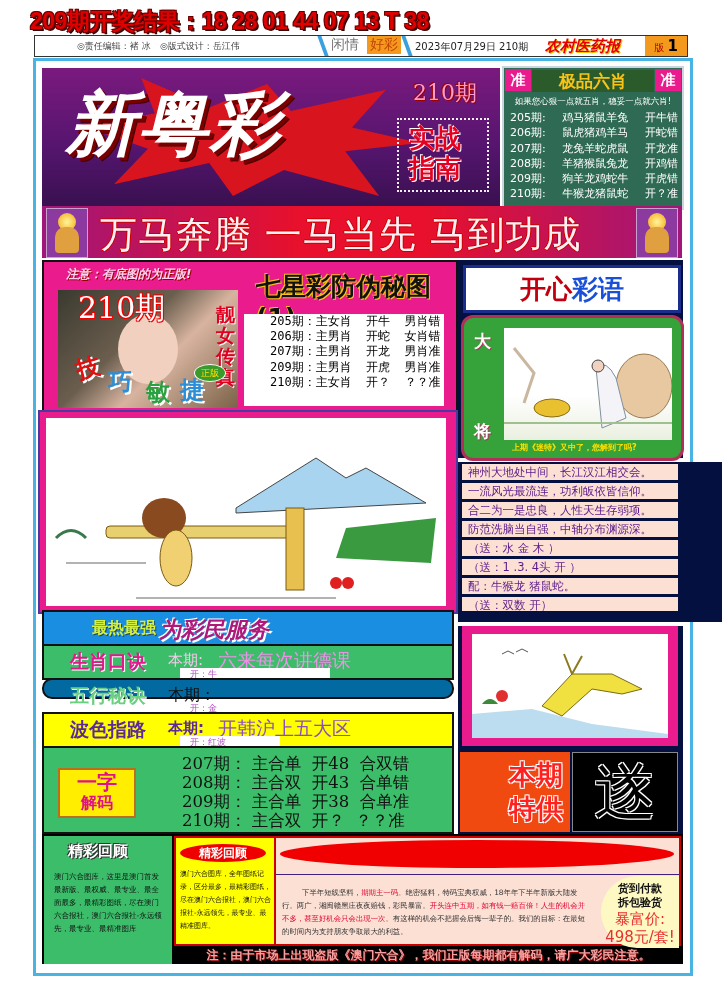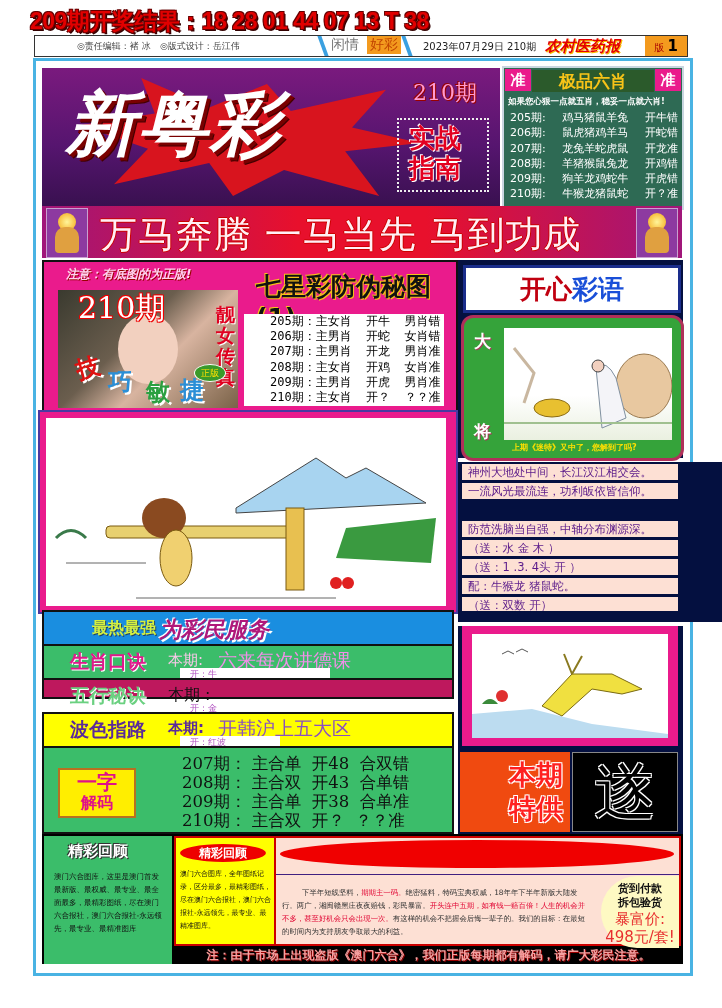--- a/index.html
+++ b/index.html
@@ -9,40 +9,40 @@
   #result{left:30px;top:6px;font-size:23px;font-weight:bold;color:#e10000;letter-spacing:-0.5px;
     text-shadow:1px 1px 0 #600,-1px -1px 0 #600,1px -1px 0 #600,-1px 1px 0 #600,2px 2px 0 #300;font-family:"Liberation Sans",sans-serif;}
   
   #hdr{left:34px;top:35px;width:652px;height:20px;border:1px solid #333;background:#fff;font-size:9px;color:#444;}
   #hdr .editor{position:absolute;left:42px;top:4px;}
   #hdr .designer{position:absolute;left:125px;top:4px;}
   #hdr .slogan{position:absolute;left:290px;top:0;height:20px;width:80px;font-size:14px;font-family:"DejaVu Serif",serif;}
   #hdr .slogan .s1{position:absolute;left:6px;top:0;color:#777;}
   #hdr .slogan .s2{position:absolute;left:42px;top:0;background:#f39a1e;color:#c24500;padding:0 3px;}
   #hdr .slash{position:absolute;top:0;width:4px;height:20px;background:#3aa0e0;transform:skewX(20deg);}
-  #hdr .date{position:absolute;left:388px;top:4px;font-size:10px;color:#222;}
+  #hdr .date{position:absolute;left:380px;top:4px;font-size:10px;color:#222;}
   #hdr .paper{position:absolute;left:510px;top:1px;font-size:15px;font-weight:bold;color:#e30000;font-style:italic;font-family:"DejaVu Serif",serif;text-shadow:1px 1px 0 #f7c000;}
   #hdr .ver{position:absolute;right:0;top:0;width:42px;height:20px;background:#f39a1e;font-size:10px;color:#a00;text-align:center;line-height:20px;}
   #hdr .ver b{font-size:15px;color:#000;}
   
   #frame{left:33px;top:58px;width:654px;height:912px;border:3px solid #49b3e3;background:#fff;}
   
   #banner{left:42px;top:68px;width:458px;height:140px;background:linear-gradient(180deg,#7a1a7e 0%,#56156f 55%,#38104f 100%);}
   #burst{left:80px;top:78px;width:340px;height:118px;background:#d8141e;
     clip-path:polygon(0 40%,22% 30%,18% 0,38% 25%,55% 5%,62% 28%,90% 10%,80% 42%,100% 55%,78% 62%,88% 100%,60% 78%,45% 100%,38% 72%,10% 90%,20% 60%);}
   #title{left:66px;top:78px;font-size:70px;font-weight:bold;color:#fff;font-style:italic;letter-spacing:2px;
     text-shadow:3px 3px 0 #7a0000,4px 4px 0 #400;font-family:"Liberation Sans",sans-serif;}
   #issue-tag{left:413px;top:78px;font-size:22px;color:#ff9ad0;font-family:"DejaVu Serif",serif;text-shadow:1px 1px 0 #900,-1px -1px 0 #900;}
   #guide{left:397px;top:118px;width:88px;height:70px;border:2px dotted #eee;}
   #guide span{position:absolute;left:10px;font-size:26px;font-weight:bold;color:#e30020;line-height:28px;text-shadow:1px 1px 0 #fff,-1px -1px 0 #fff;}
   
   #six{left:502px;top:66px;width:178px;height:140px;background:#2e6a54;border:2px solid #c9d6e0;}
   #six .zhun{position:absolute;top:1px;width:26px;height:22px;background:#ea1b8c;color:#fff;font-weight:bold;font-size:15px;text-align:center;line-height:22px;}
   #six .head{position:absolute;left:28px;top:2px;width:122px;height:22px;background:#2b5a2b;color:#f7c318;font-size:17px;font-weight:bold;text-align:center;line-height:22px;}
-  #six .sub{position:absolute;left:4px;top:28px;width:170px;font-size:8.5px;color:#fff;font-weight:bold;text-align:left;}
+  #six .sub{position:absolute;left:4px;top:28px;width:170px;font-size:8.5px;color:#fff;font-weight:normal;text-align:center;}
   #six .rows{position:absolute;left:6px;top:42px;width:168px;font-size:11px;line-height:15.3px;color:#fff;}
   #six .row{display:flex;justify-content:space-between;}
   
   #motto{left:42px;top:206px;width:640px;height:52px;background:linear-gradient(90deg,#a0167a,#e8102c 40%,#e8102c 60%,#a0167a);}
   .buddha{position:absolute;top:2px;width:40px;height:48px;background:#8d3aa0;border:1px solid #c9a0d0;}
   .buddha i{position:absolute;left:11px;top:4px;width:18px;height:18px;border-radius:50%;background:radial-gradient(#fff59a,#f3a512);}
   .buddha b{position:absolute;left:8px;top:18px;width:24px;height:26px;border-radius:10px 10px 4px 4px;background:#e0a040;}
   #motto .txt{position:absolute;left:58px;top:4px;font-size:37px;color:#fff0f6;letter-spacing:1px;font-family:"DejaVu Serif",serif;
     text-shadow:1px 0 #c00,-1px 0 #c00,0 1px #c00,0 -1px #c00;}
   
@@ -69,21 +69,21 @@
   #poem .p{position:absolute;left:4px;width:216px;height:16px;background:#fde0d4;font-size:11.5px;color:#5a1a8a;line-height:16px;padding-left:6px;box-sizing:border-box;white-space:nowrap;overflow:hidden;}
   
   #ill{left:38px;top:410px;width:416px;height:200px;background:#ea1b8c;border:2px solid #4a3aa0;}
   #ill .in{position:absolute;left:6px;top:6px;width:400px;height:188px;background:#fff;overflow:hidden;}
   
   .row-strip{position:absolute;left:42px;width:412px;border:2px solid #111;box-sizing:border-box;}
   #hot{top:610px;height:36px;background:#1a8ee0;}
   #hot .a{position:absolute;left:20px;top:6px;font-size:16px;font-weight:bold;color:#d4f040;text-shadow:1px 1px 0 #246;margin-left:28px;}
   #hot .b{position:absolute;left:115px;top:3px;font-size:22px;font-weight:bold;font-style:italic;color:#b0187a;text-shadow:2px 2px 0 #fff,-1px -1px 0 #fff;}
   #zod{top:644px;height:36px;background:#3bbd6a;}
-  #wux{top:678px;height:21px;background:#be185d;}
+  #wux{top:678px;height:21px;background:#0369a1;border-radius:10px;}
   #wave{top:712px;height:36px;background:#ffff00;}
   .row-strip .lab{position:absolute;left:26px;top:3px;font-size:19px;font-weight:bold;}
   .row-strip .cur{position:absolute;left:124px;top:5px;font-size:15px;}
   .row-strip .val{position:absolute;left:174px;top:2px;font-size:19px;}
   .row-strip .open{position:absolute;left:136px;top:22px;height:12px;background:#fff;font-size:9px;color:#b050c0;padding-left:10px;}
   
   #one{left:42px;top:746px;width:412px;height:88px;background:#3bbd6a;border:2px solid #111;box-sizing:border-box;}
   #one .badge{position:absolute;left:14px;top:20px;width:74px;height:46px;background:#ffee00;border:2px solid #b87020;text-align:center;font-weight:bold;color:#e0108a;}
   #one .badge .l1{font-size:20px;line-height:24px;}
   #one .badge .l2{font-size:16px;line-height:18px;}
@@ -205,21 +205,20 @@
     <span class="skill" style="left:18px;top:62px;color:#e01010;transform:rotate(-15deg)">技</span>
     <span class="skill" style="left:50px;top:76px;color:#2a8fd8">巧</span>
     <span class="skill" style="left:88px;top:86px;color:#2aa040">敏</span>
     <span class="skill" style="left:122px;top:84px;color:#2a8fd8">捷</span>
   </div>
   <div class="stitle">七星彩防伪秘图(1)</div>
   <div class="tbl">
     <div>205期：主女肖  开牛  男肖错</div>
     <div>206期：主男肖  开蛇  女肖错</div>
     <div>207期：主男肖  开龙  男肖准</div>
-    <div>208期：主女肖  开鸡  女肖准</div>
     <div>209期：主男肖  开虎  男肖准</div>
     <div>210期：主女肖  开？  ？？准</div>
   </div>
 </div>
 
 <div id="happy" class="abs">
   <div class="tt"><span style="color:#c00010">开心</span><span style="color:#1a4fd8">彩语</span></div>
   <div class="card">
     <span class="da" style="top:12px">大</span>
     <div class="pic">
@@ -233,20 +232,21 @@
       </svg>
     </div>
     <span class="da" style="top:102px">将</span>
     <div class="cap">上期《迷特》又中了，您解到了吗?</div>
   </div>
 </div>
 
 <div id="poem" class="abs">
   <div class="p" style="top:2px">神州大地处中间，长江汉江相交会。</div>
   <div class="p" style="top:21px">一流风光最流连，功利皈依皆信仰。</div>
+  <div class="p" style="top:40px">合二为一是忠良，人性天生存弱项。</div>
   <div class="p" style="top:59px">防范洗脑当自强，中轴分布渊源深。</div>
   <div class="p" style="top:78px">（送：水 金 木 ）</div>
   <div class="p" style="top:97px">（送：1 .3. 4头 开 ）</div>
   <div class="p" style="top:116px">配：牛猴龙 猪鼠蛇。</div>
   <div class="p" style="top:135px;height:14px">（送：双数 开）</div>
 </div>
 
 <div id="ill" class="abs">
   <div class="in">
     <svg width="400" height="188" viewBox="0 0 400 188">

